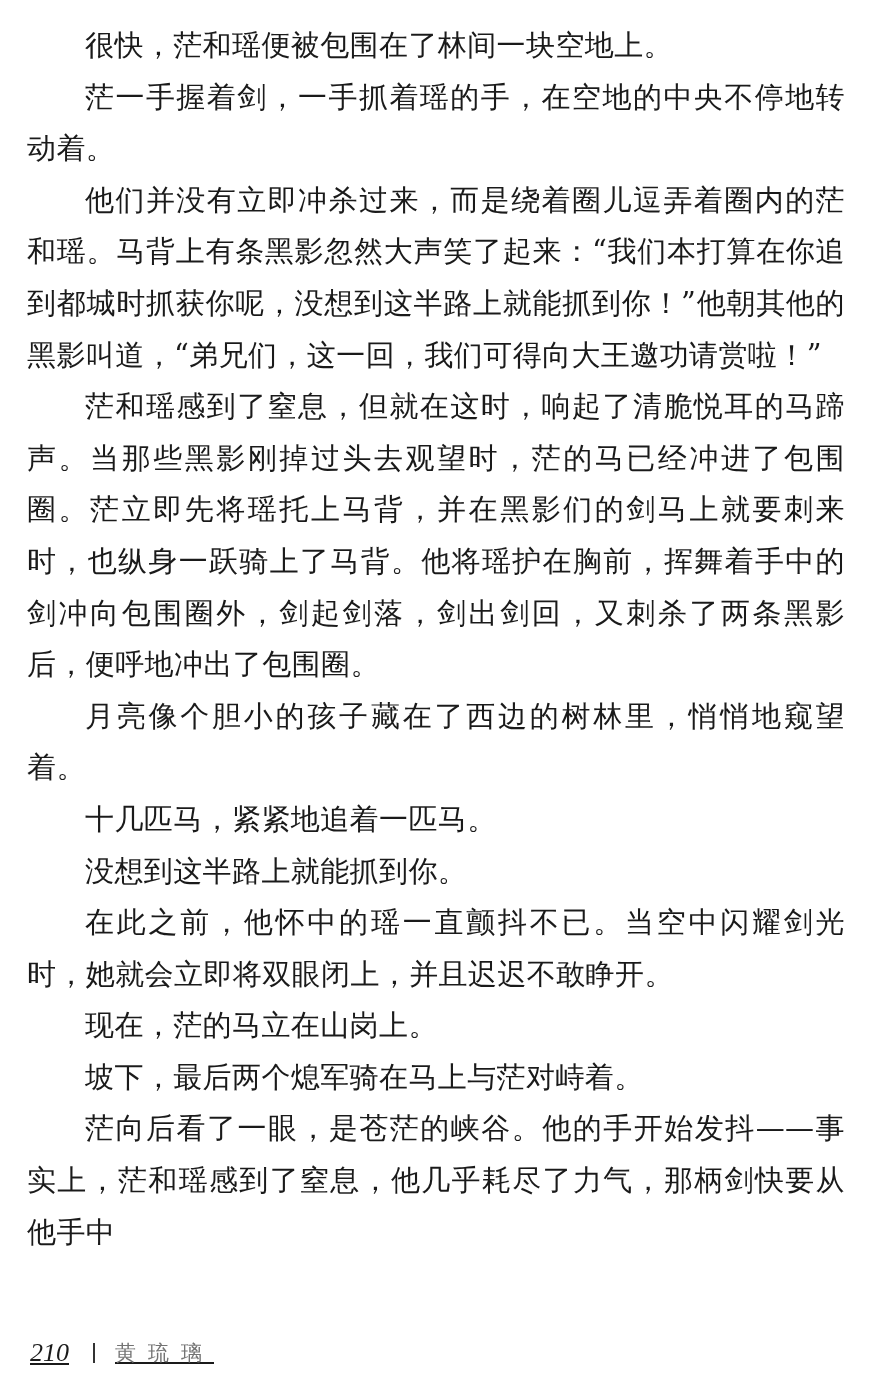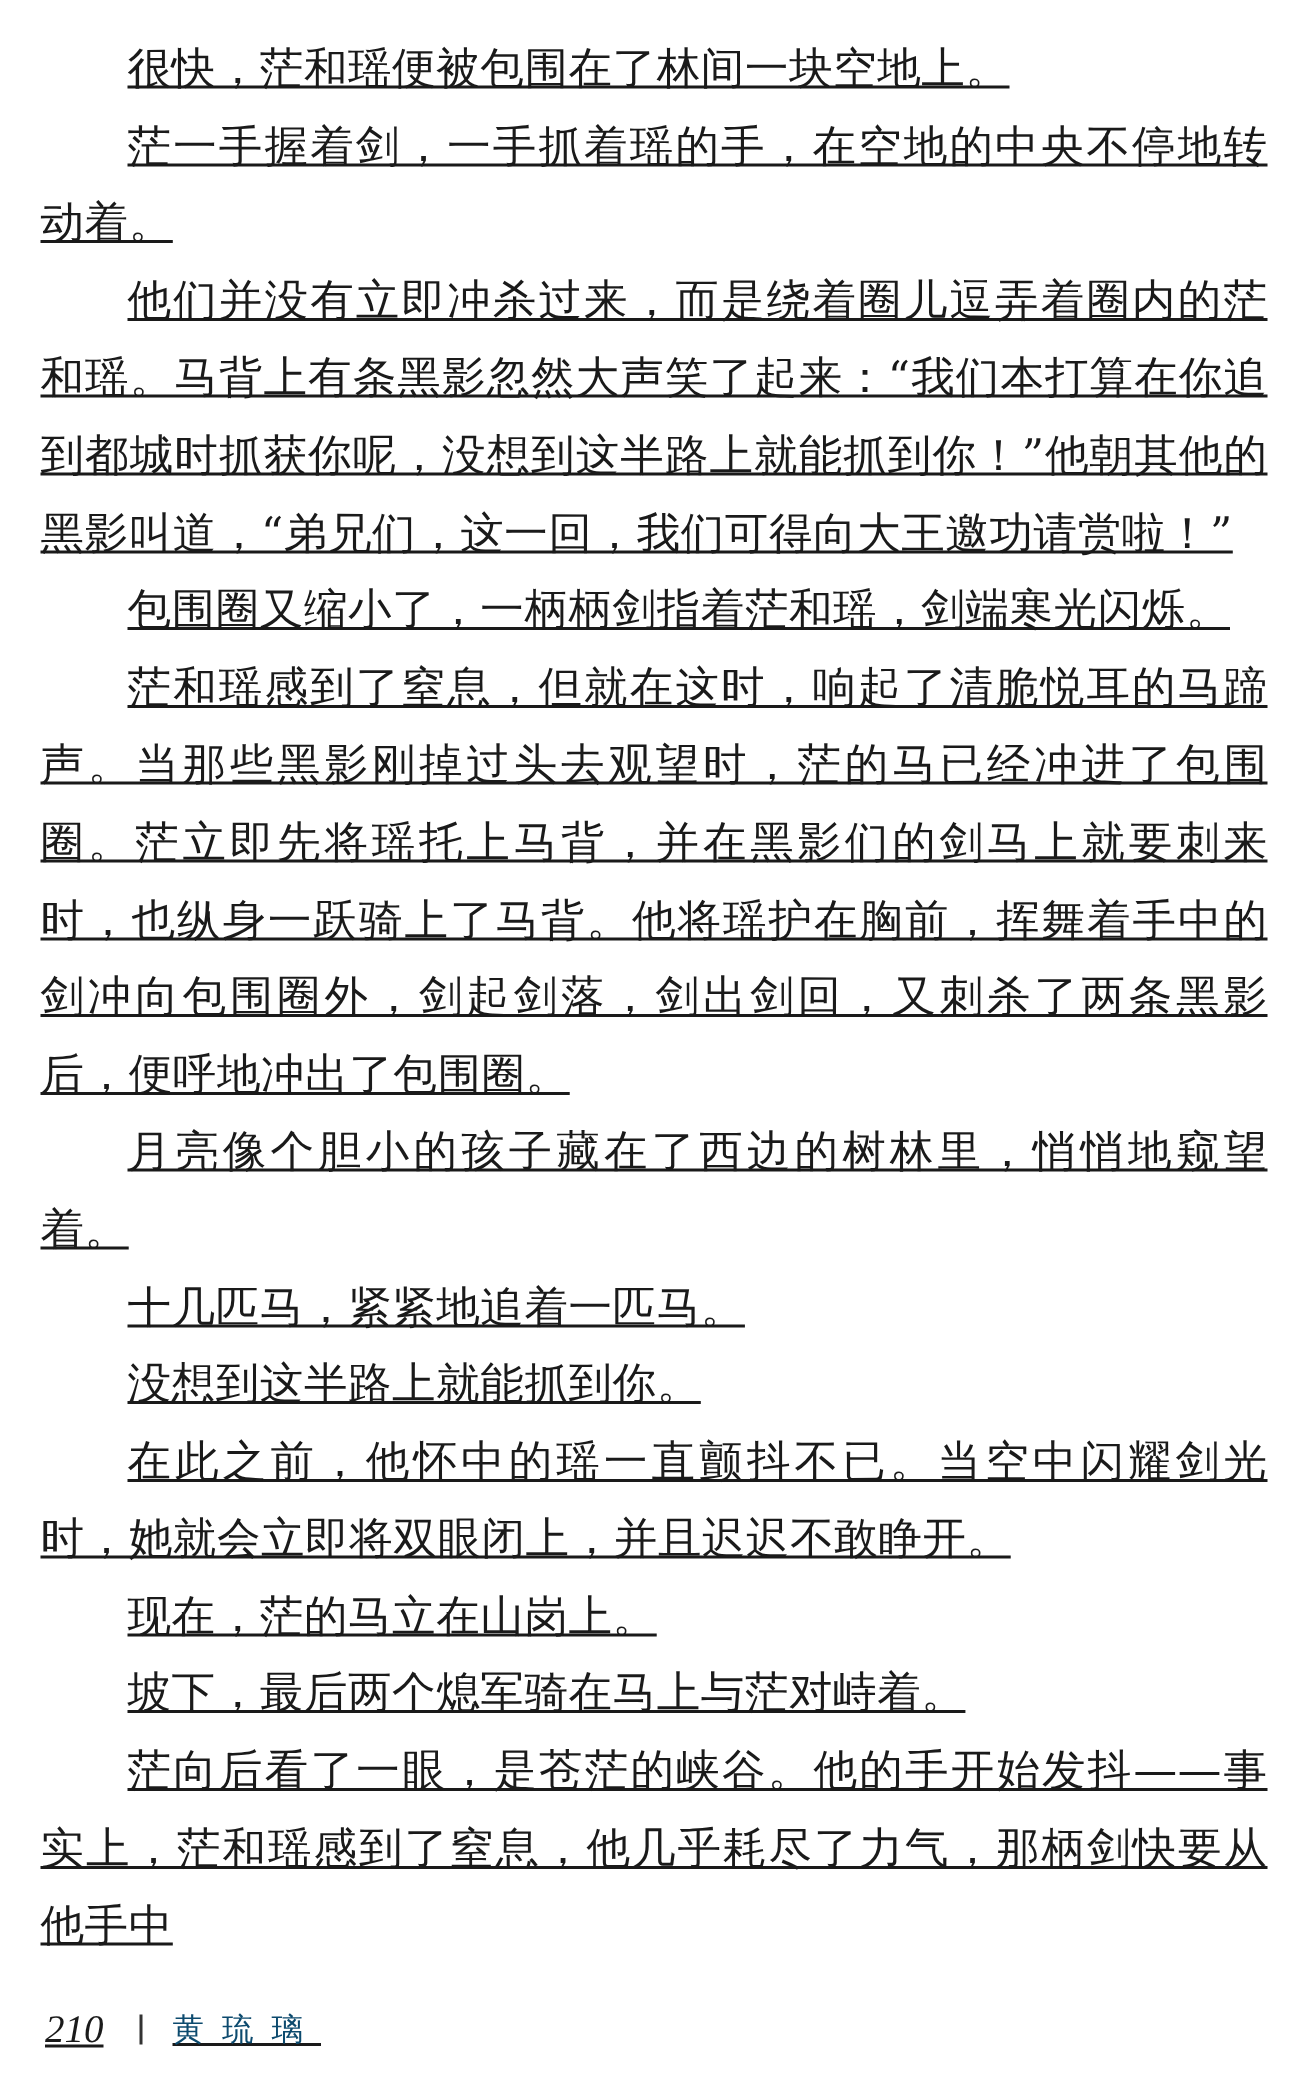--- a/index.html
+++ b/index.html
@@ -3,38 +3,37 @@
 <meta charset="utf-8">
 <style>
   html, body { margin:0; padding:0; background:#ffffff; }
   body { width:872px; height:1391px; position:relative; overflow:hidden; }
   .page-body {
     position:absolute; left:27px; top:20px; width:818px;
     font-family: "DejaVu Serif", "Liberation Serif", serif;
     font-size:29px; line-height:51.6px; color:#1a1a1a;
     text-align:justify; letter-spacing:0.4px;
   }
-  .para { margin:0; text-indent:58px;text-decoration:underline; }
+  .para { margin:0; text-indent:58px; }
   .footer {
     position:absolute; left:30px; top:1333px; height:40px;
     display:flex; align-items:center;
     font-family:"Liberation Serif", serif; color:#1a1a1a;text-decoration:underline;
   }
   .page-num { font-style:italic; font-size:26px; }
   .footer-sep { width:2px; height:20px; background:#333; margin:0 20px 0 24px; }
-  .book-title { font-family:"DejaVu Sans", sans-serif; font-size:21px; letter-spacing:12px; color:#0c4a6e; }
+  .book-title { font-family:"DejaVu Sans", sans-serif; font-size:21px; letter-spacing:12px; color:#737373; }
 </style>
 </head>
 <body>
 
 <div class="page-body">
   <p class="para">很快，茫和瑶便被包围在了林间一块空地上。</p>
   <p class="para">茫一手握着剑，一手抓着瑶的手，在空地的中央不停地转动着。</p>
   <p class="para">他们并没有立即冲杀过来，而是绕着圈儿逗弄着圈内的茫和瑶。马背上有条黑影忽然大声笑了起来：“我们本打算在你追到都城时抓获你呢，没想到这半路上就能抓到你！”他朝其他的黑影叫道，“弟兄们，这一回，我们可得向大王邀功请赏啦！”</p>
-  <p class="para">包围圈又缩小了，一柄柄剑指着茫和瑶，剑端寒光闪烁。</p>
   <p class="para">茫和瑶感到了窒息，但就在这时，响起了清脆悦耳的马蹄声。当那些黑影刚掉过头去观望时，茫的马已经冲进了包围圈。茫立即先将瑶托上马背，并在黑影们的剑马上就要刺来时，也纵身一跃骑上了马背。他将瑶护在胸前，挥舞着手中的剑冲向包围圈外，剑起剑落，剑出剑回，又刺杀了两条黑影后，便呼地冲出了包围圈。</p>
   <p class="para">月亮像个胆小的孩子藏在了西边的树林里，悄悄地窥望着。</p>
   <p class="para">十几匹马，紧紧地追着一匹马。</p>
   <p class="para">没想到这半路上就能抓到你。</p>
   <p class="para">在此之前，他怀中的瑶一直颤抖不已。当空中闪耀剑光时，她就会立即将双眼闭上，并且迟迟不敢睁开。</p>
   <p class="para">现在，茫的马立在山岗上。</p>
   <p class="para">坡下，最后两个熄军骑在马上与茫对峙着。</p>
   <p class="para">茫向后看了一眼，是苍茫的峡谷。他的手开始发抖——事实上，茫和瑶感到了窒息，他几乎耗尽了力气，那柄剑快要从他手中</p>
 </div>
 

